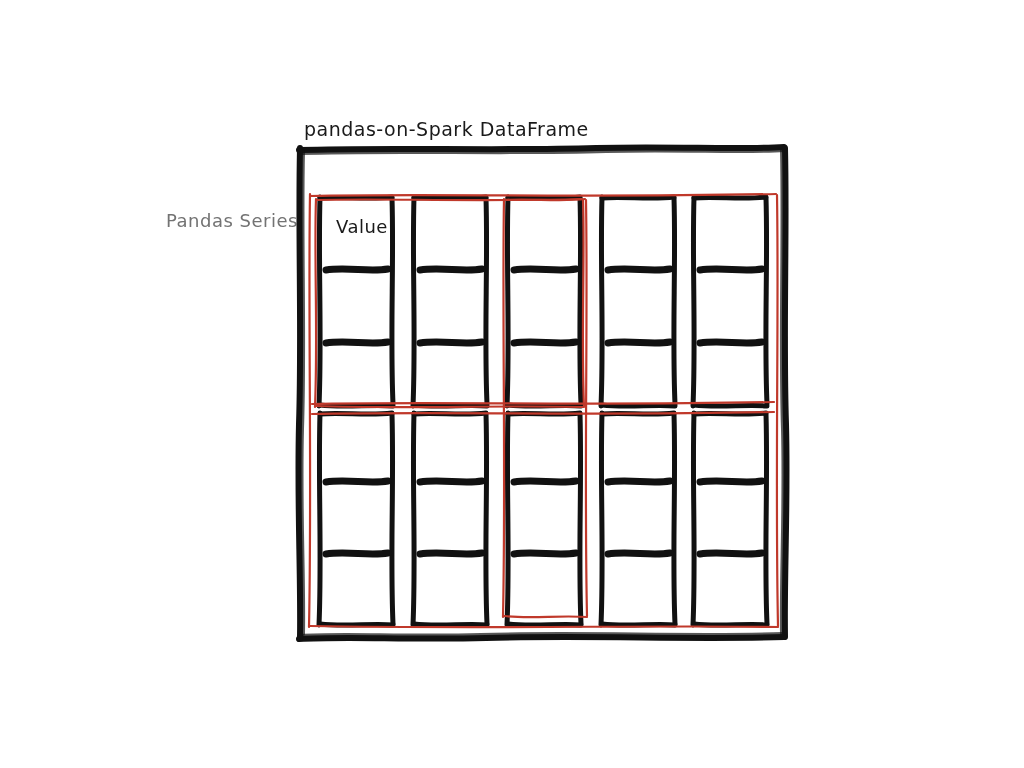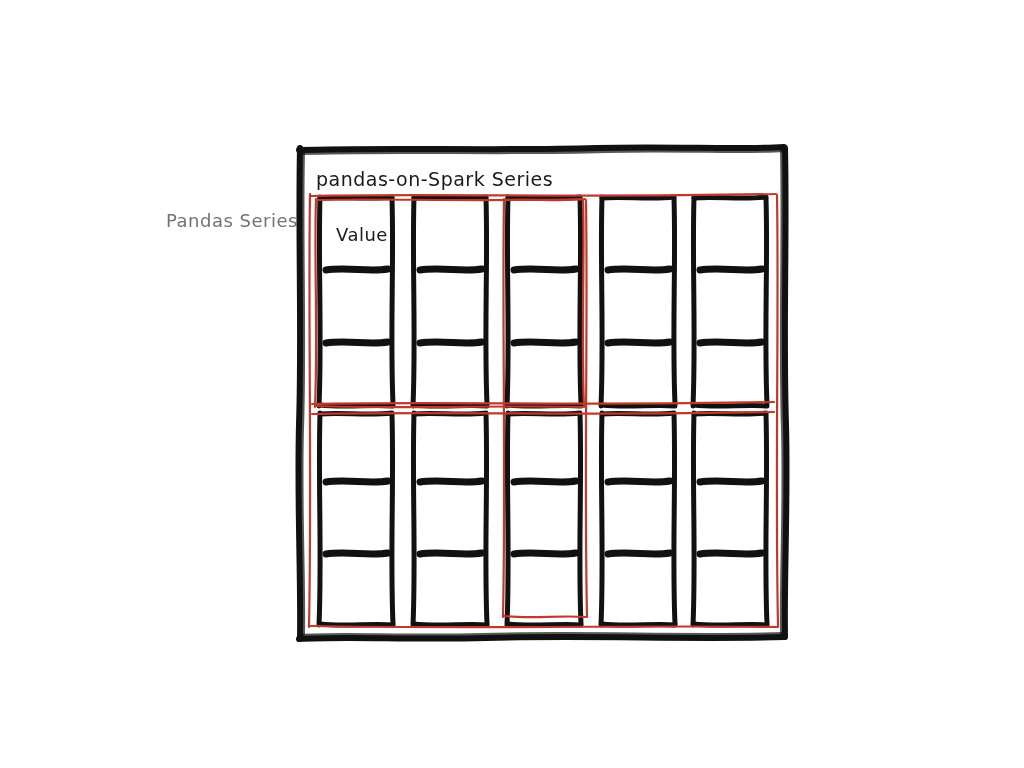--- a/index.html
+++ b/index.html
@@ -32,21 +32,21 @@
     font-size: 18px;
   }
   .label-value {
     color: #1a1a1a;
     font-size: 18px;
   }
 
   #label-dataframe { left: 304px; top: 118px; }
   #label-series    { left: 316px; top: 168px; }
   #label-pandas    { left: 166px; top: 210px; }
-  #label-value     { left: 336px; top: 224px; }
+  #label-value     { left: 336px; top: 216px; }
 
   
   .outer-frame {
     position: absolute;
     left: 296px;
     top: 144px;
     width: 492px;
     height: 498px;
   }
   .col {
@@ -85,22 +85,22 @@
     height: 446px;
   }
 
   svg { display: block; overflow: visible; }
 </style>
 </head>
 <body>
 
 <div id="canvas">
 
-
-  <div class="label label-dark" id="label-series">pandas-on-Spark Series</div>
+  <div class="label label-dark" id="label-dataframe">pandas-on-Spark DataFrame</div>
+
 
   <div class="label label-red" id="label-pandas">Pandas Series</div>
 
   <div class="label label-value" id="label-value">Value</div>
 
   <div class="outer-frame">
     <svg width="492" height="498" viewBox="0 0 492 498">
       <g fill="none" stroke="#111111" stroke-linecap="round" stroke-linejoin="round">
         <path d="M3,6 C90,3 200,7 300,4 C380,2 440,6 488,3" stroke-width="6"></path>
         <path d="M4,9 C100,6 210,10 310,7 C390,5 445,9 489,6" stroke-width="4" opacity="0.7"></path>

